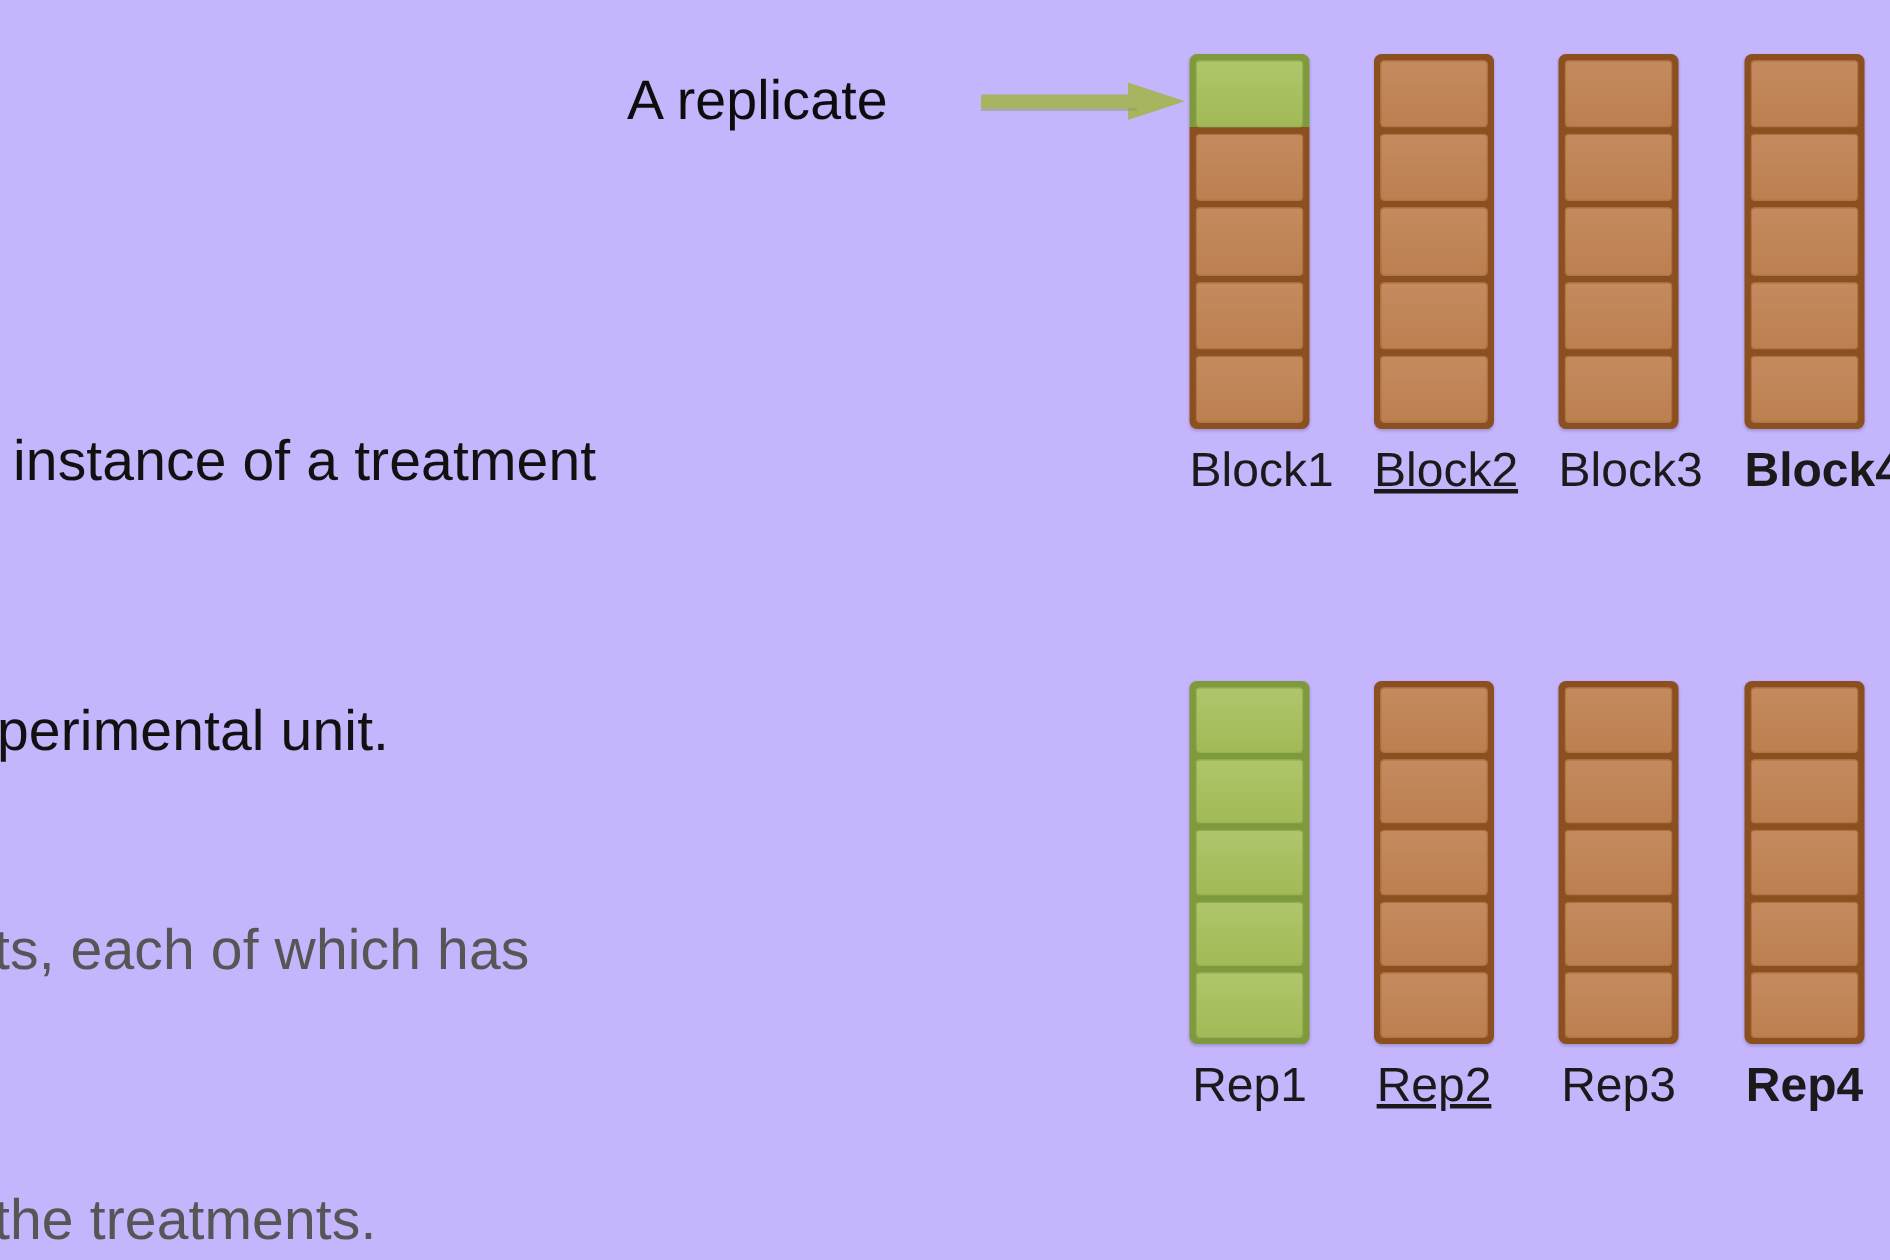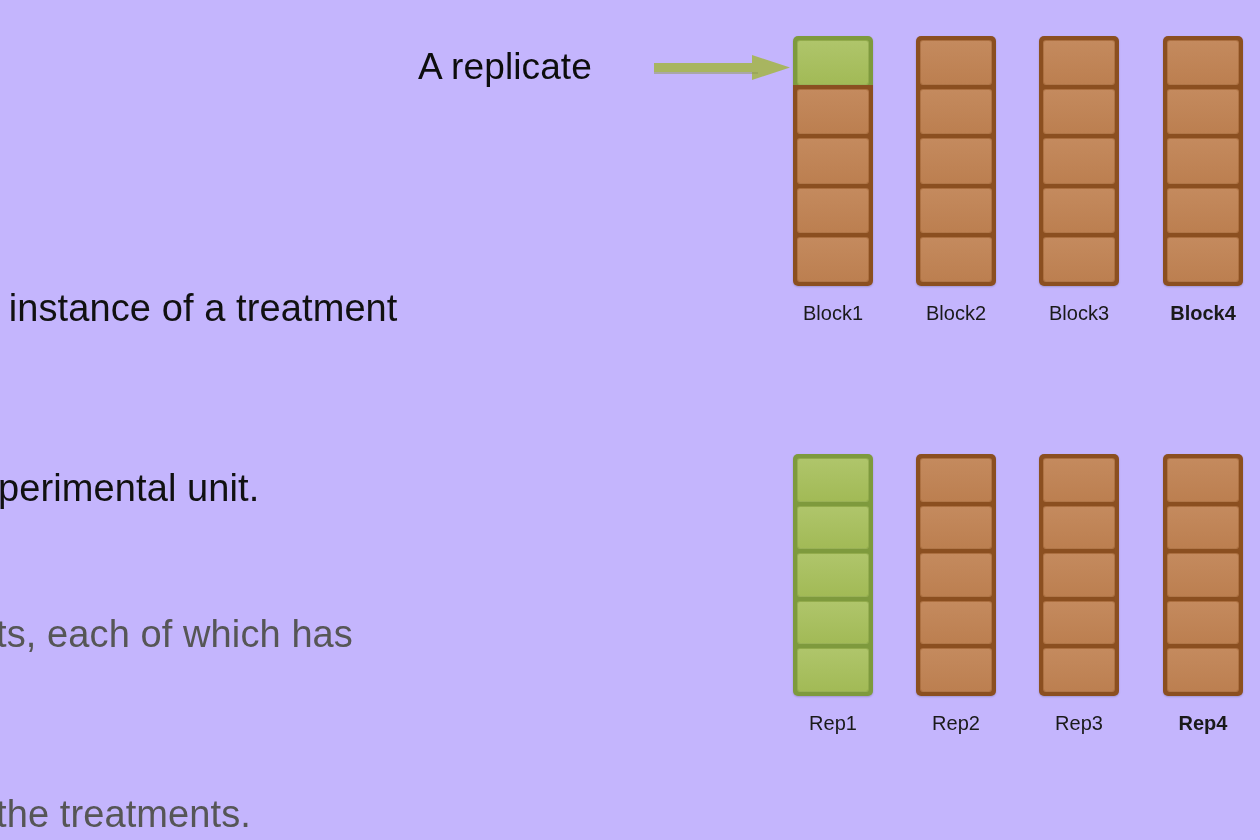--- a/index.html
+++ b/index.html
@@ -140,27 +140,27 @@
   .labels {
     position: relative;
     height: 44px;
     margin-top: 8px;
   }
   .col-label {
     position: absolute;
     top: 0;
     width: 80px;
     text-align: center;
-    font-size: 20px;
+    font-size: 32px;
     line-height: 38px;
     color: #1a1a1a;
     white-space: nowrap;
   }
   .col-label.c0 { left: 0px; }
-  .col-label.c1 { left: 123px; }
+  .col-label.c1 { left: 123px; text-decoration: underline; }
   .col-label.c2 { left: 246px; text-align: center; }
   .col-label.c3 { left: 370px; font-weight: bold; }
 </style>
 </head>
 <body>
 
 <div id="slide">
 
   <div class="callout-label">A replicate</div>
 

